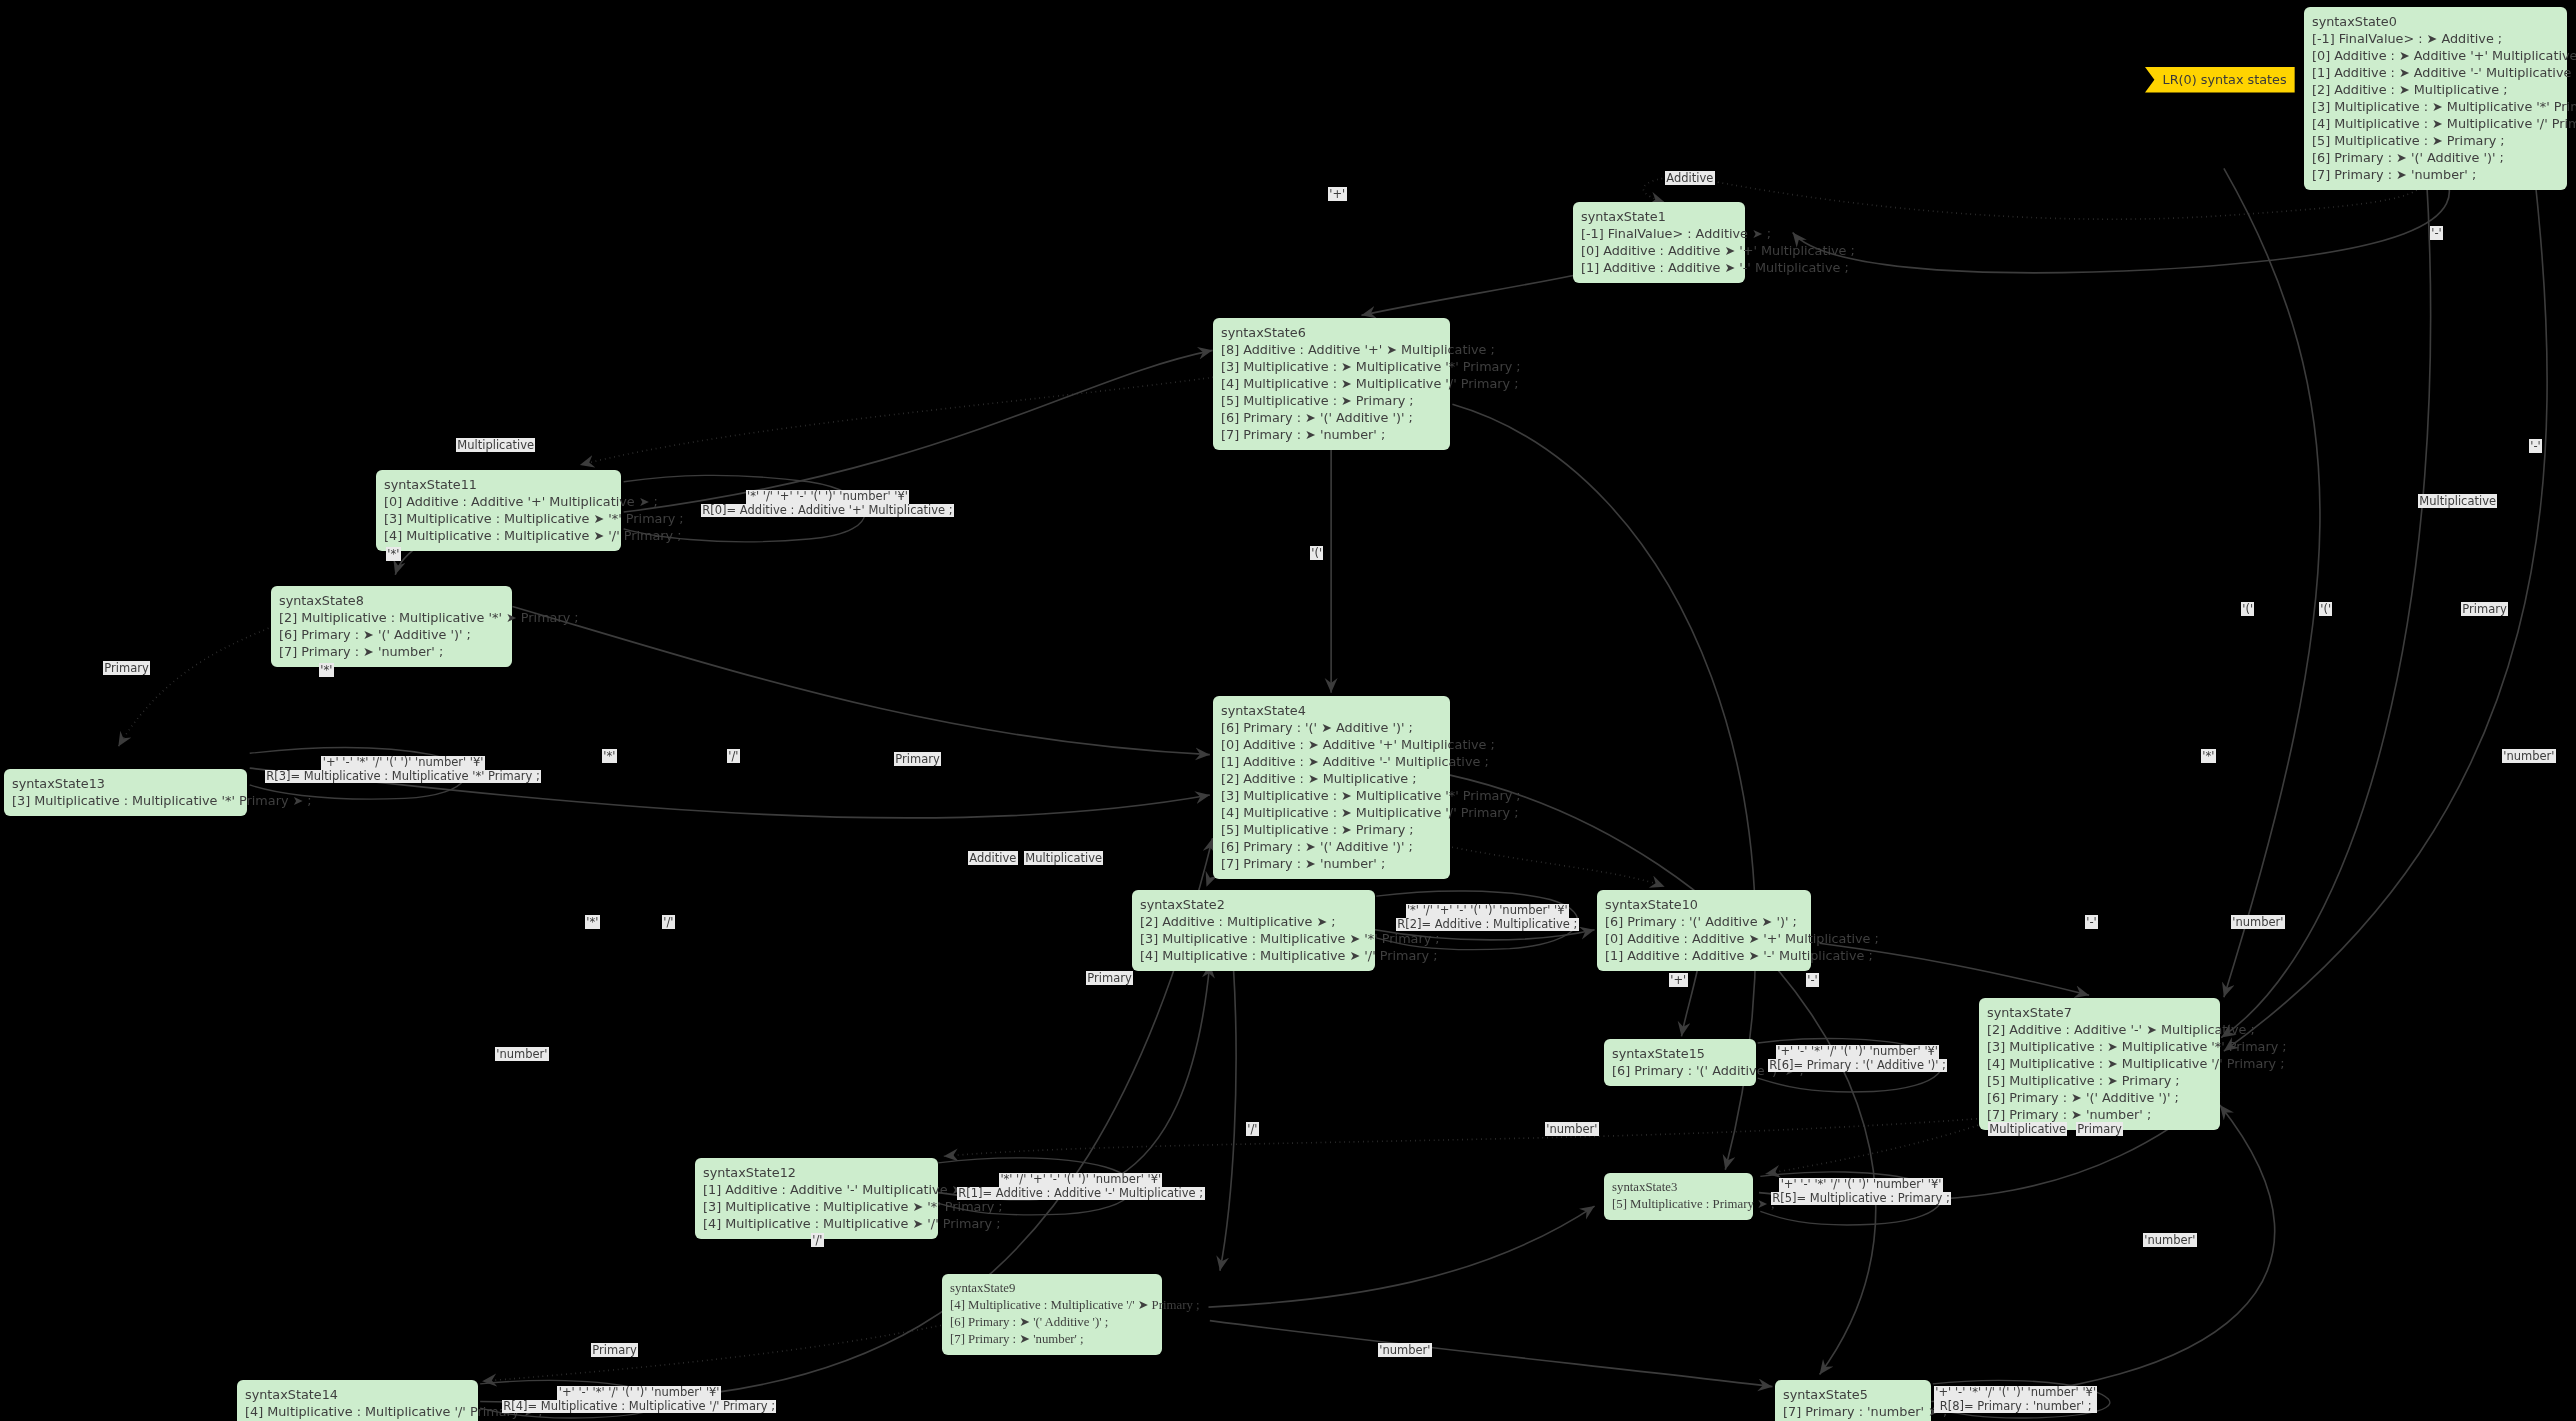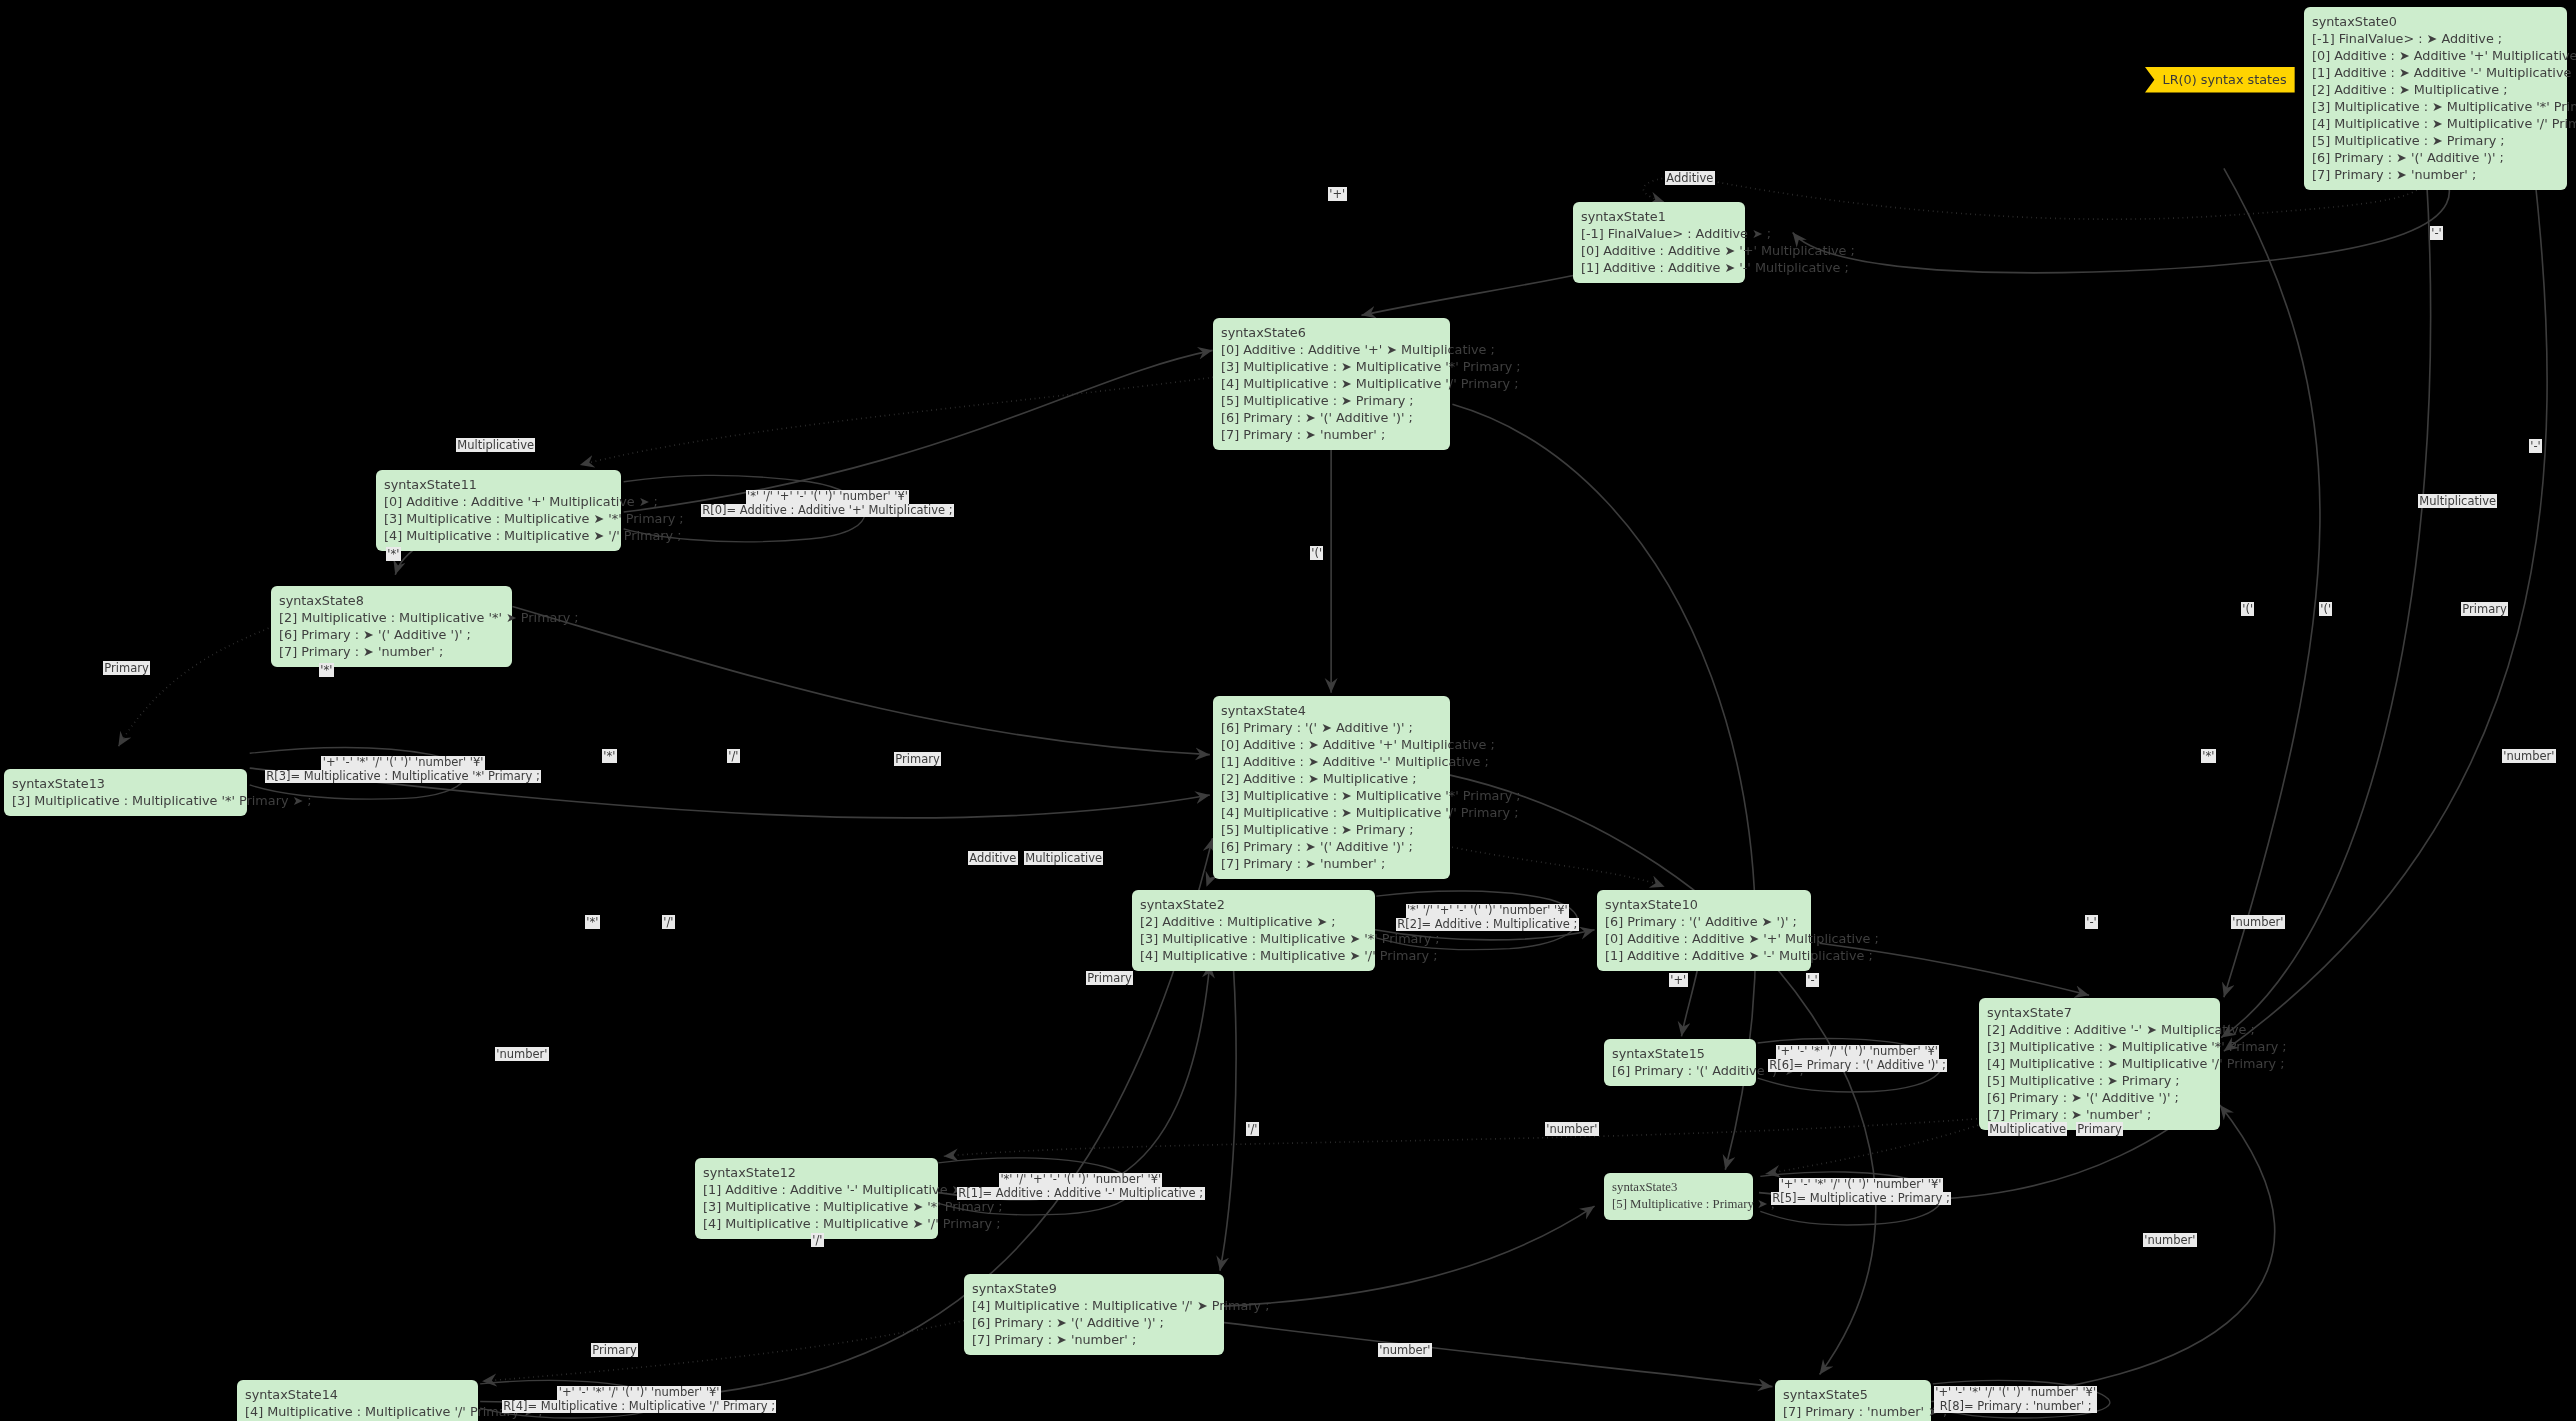--- a/index.html
+++ b/index.html
@@ -118,21 +118,21 @@
         <div class="srule">[7] Primary : ➤ 'number' ;</div>
       </div>
       <div class="state" style="left: 1573px; top: 202px; width: 172px;">
         <div class="sname">syntaxState1</div>
         <div class="srule">[-1] FinalValue&gt; : Additive ➤ ;</div>
         <div class="srule">[0] Additive : Additive ➤ '+' Multiplicative ;</div>
         <div class="srule">[1] Additive : Additive ➤ '-' Multiplicative ;</div>
       </div>
       <div class="state" style="left: 1213px; top: 318px; width: 237px;">
         <div class="sname">syntaxState6</div>
-        <div class="srule">[0] Additive : Additive '+' ➤ Multiplicative ;</div>
+        <div class="srule">[8] Additive : Additive '+' ➤ Multiplicative ;</div>
         <div class="srule">[3] Multiplicative : ➤ Multiplicative '*' Primary ;</div>
         <div class="srule">[4] Multiplicative : ➤ Multiplicative '/' Primary ;</div>
         <div class="srule">[5] Multiplicative : ➤ Primary ;</div>
         <div class="srule">[6] Primary : ➤ '(' Additive ')' ;</div>
         <div class="srule">[7] Primary : ➤ 'number' ;</div>
       </div>
       <div class="state" style="left: 376px; top: 470px; width: 245px;">
         <div class="sname">syntaxState11</div>
         <div class="srule">[0] Additive : Additive '+' Multiplicative ➤ ;</div>
         <div class="srule">[3] Multiplicative : Multiplicative ➤ '*' Primary ;</div>
@@ -188,21 +188,21 @@
       <div class="state" style="left: 695px; top: 1158px; width: 243px;">
         <div class="sname">syntaxState12</div>
         <div class="srule">[1] Additive : Additive '-' Multiplicative ➤ ;</div>
         <div class="srule">[3] Multiplicative : Multiplicative ➤ '*' Primary ;</div>
         <div class="srule">[4] Multiplicative : Multiplicative ➤ '/' Primary ;</div>
       </div>
       <div class="state" style="left: 1604px; top: 1173px; width: 149px; font-family: Liberation Serif, serif;">
         <div class="sname">syntaxState3</div>
         <div class="srule">[5] Multiplicative : Primary ➤ ;</div>
       </div>
-      <div class="state" style="left: 964px; top: 1274px; width: 260px;">
+      <div class="state" style="left: 942px; top: 1274px; width: 220px; font-family: Liberation Serif, serif;">
         <div class="sname">syntaxState9</div>
         <div class="srule">[4] Multiplicative : Multiplicative '/' ➤ Primary ;</div>
         <div class="srule">[6] Primary : ➤ '(' Additive ')' ;</div>
         <div class="srule">[7] Primary : ➤ 'number' ;</div>
       </div>
       <div class="state" style="left: 237px; top: 1380px; width: 241px;">
         <div class="sname">syntaxState14</div>
         <div class="srule">[4] Multiplicative : Multiplicative '/' Primary ➤ ;</div>
       </div>
       <div class="state" style="left: 1775px; top: 1380px; width: 156px;">

